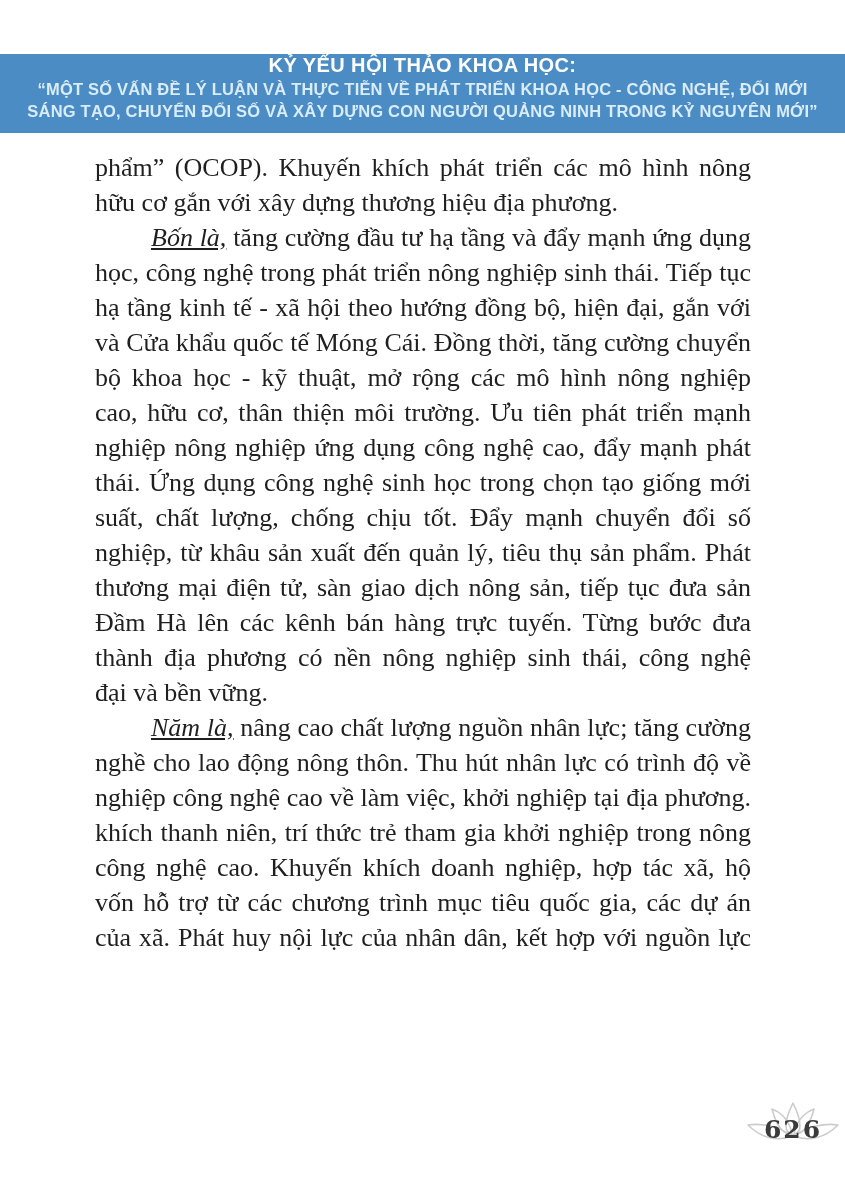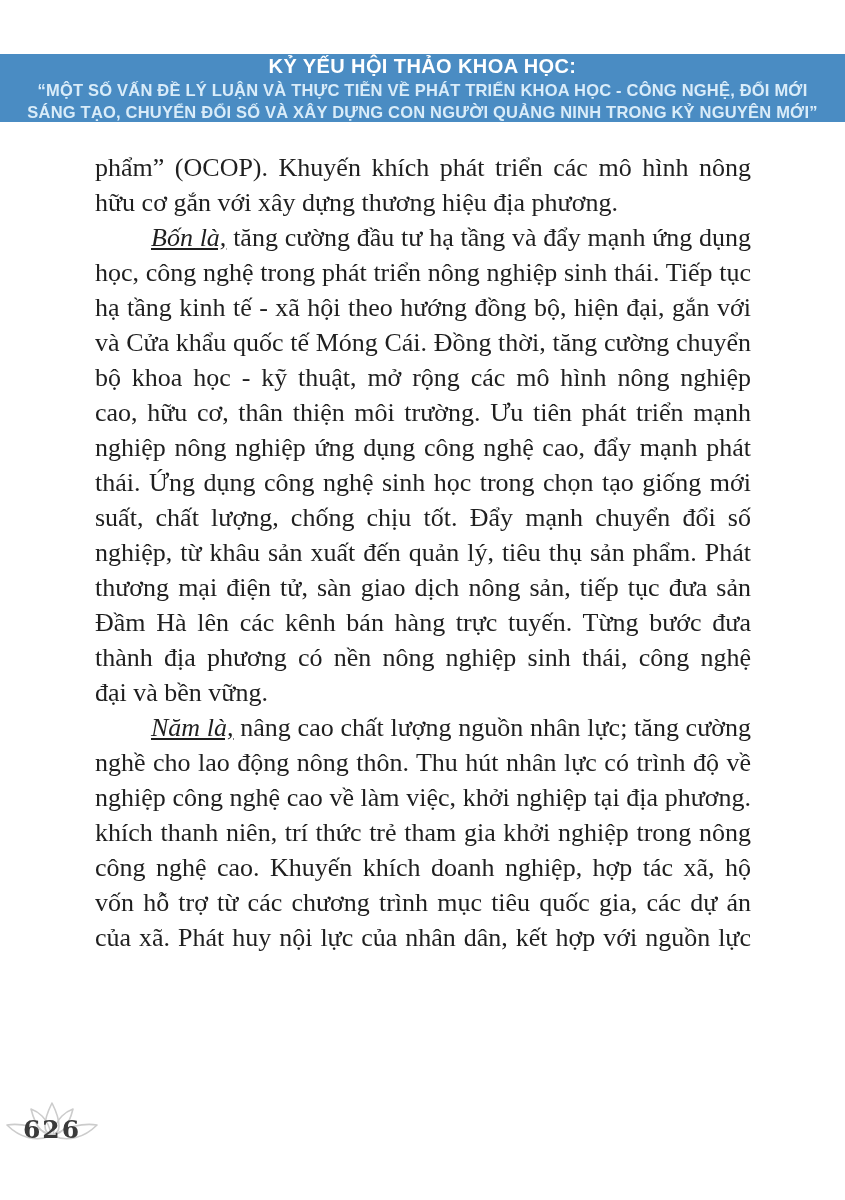--- a/index.html
+++ b/index.html
@@ -7,25 +7,25 @@
     width: 845px; height: 1200px;
     background: #ffffff;
     position: relative;
     font-family: "Liberation Serif", serif;
     overflow: hidden;
   }
 
   .banner {
     position: absolute;
     left: 0; top: 54px;
-    width: 845px; height: 68px;
+    width: 845px; height: 79px;
     background: #4a8cc3;
     display: flex;
     flex-direction: column;
-    justify-content: center;
+    justify-content: flex-start;
     align-items: center;
     gap: 3px;
     text-align: center;
     font-family: "Liberation Sans", sans-serif;
     font-weight: bold;
   }
   .banner-title {
     color: #ffffff;
     font-size: 20px;
     letter-spacing: 0.4px;
@@ -52,21 +52,21 @@
   }
   .line.para-end { text-align-last: left; }
   .line.indent { text-indent: 56px; }
   .line i { font-style: italic; text-decoration: underline; }
 
   .footer {
     position: absolute;
     left: 0; top: 1100px;
     width: 845px;
     display: flex;
-    justify-content: flex-start;
+    justify-content: flex-end;
   }
   .lotus-wrap { position: relative; width: 104px; height: 54px; }
   .lotus-wrap svg { position: absolute; left: 0; top: 0; }
   .page-num {
     position: absolute;
     left: 0; right: 0; top: 15px;
     text-align: center;
     font-family: "DejaVu Serif", serif;
     font-weight: bold;
     font-size: 25px;

